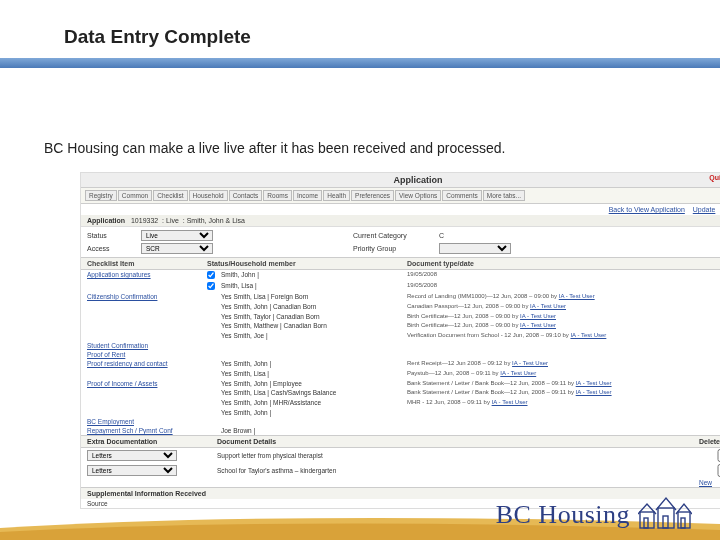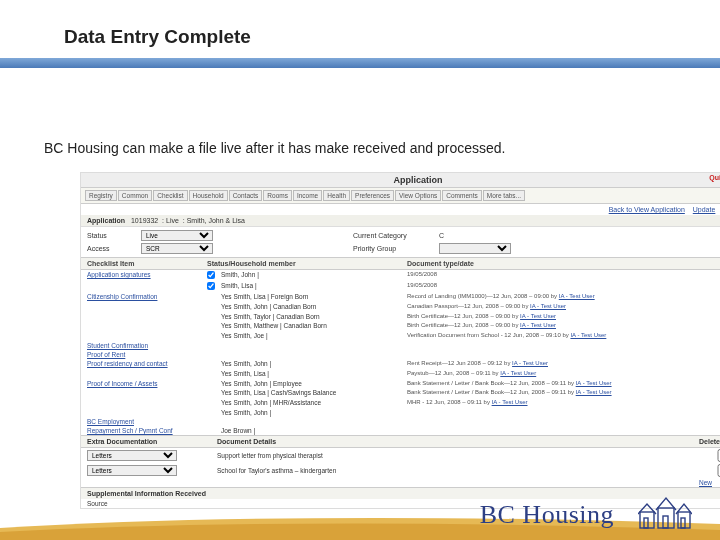--- a/index.html
+++ b/index.html
@@ -155,21 +155,21 @@
     padding: 2px 6px;
   }
   .supp-src { padding: 1px 6px; font-size: 6.5px; }
 
   
   .footer-logo {
     position: absolute;
     bottom: 10px; right: 28px;
     display: flex;
     align-items: flex-end;
-    gap: 24px;
+    gap: 8px;
     z-index: 3;
   }
   .logo-text {
     font-family: Georgia, 'Times New Roman', serif;
     font-size: 26px;
     color: #2d3f84;
     letter-spacing: 0.5px;
   }
   .logo-houses {
     width: 54px;
@@ -182,21 +182,21 @@
     z-index: 2;
   }
 </style>
 </head>
 <body>
 
 <div class="blue-bar top"></div>
 
 <div class="slide-title">Data Entry Complete</div>
 
-<div class="body-text">BC Housing can make a file live after it has make received and processed.</div>
+<div class="body-text">BC Housing can make a live live after it has been received and processed.</div>
 
 <div class="app-screenshot">
 
   <div class="app-header-bar">
     <span>Application</span>
     <span class="quick-menu">Quick Menu</span>
   </div>
 
   <div class="tab-row">
     <span class="tab">Registry</span>

